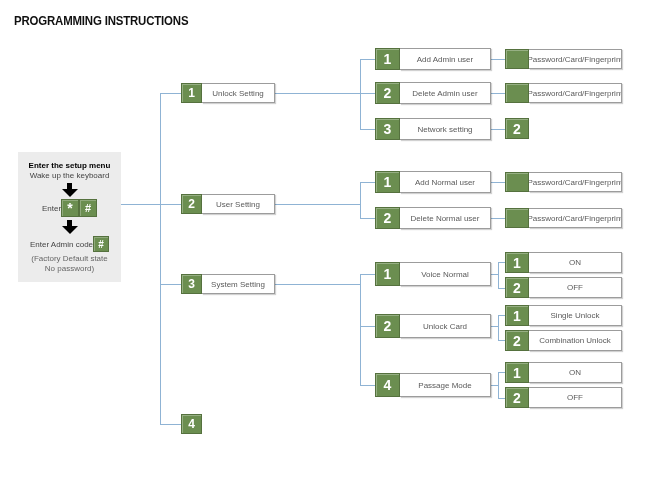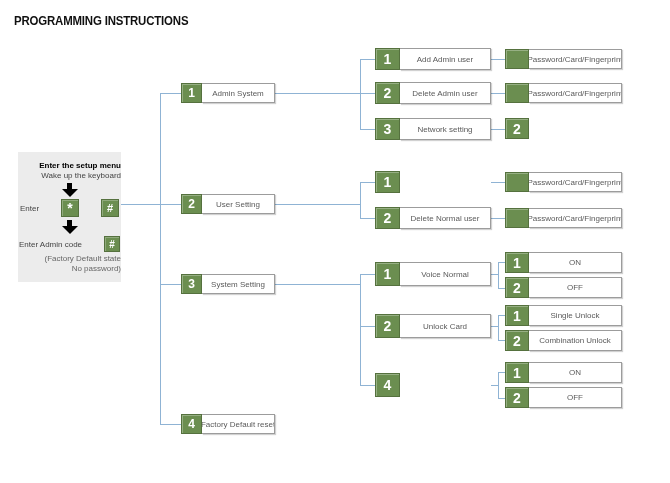--- a/index.html
+++ b/index.html
@@ -12,28 +12,28 @@
     position:absolute;left:14px;top:13px;font-size:13px;font-weight:bold;color:#111;
     letter-spacing:-0.2px;transform:scaleX(0.88);transform-origin:left center;white-space:nowrap;
   }
   
   .hl,.vl{position:absolute;background:#8fb3d4;}
   .hl{height:1px;}
   .vl{width:1px;}
   
   .panel{
     position:absolute;left:18px;top:152px;width:103px;height:130px;background:#ececec;
-    text-align:right;font-size:8px;color:#333;padding-top:9px;box-sizing:border-box;
+    text-align:center;font-size:8px;color:#333;padding-top:9px;box-sizing:border-box;
   }
   .p-bold{font-weight:bold;color:#000;margin-bottom:1px;}
   .p-line{margin-bottom:3px;color:#444;}
   .arrow{width:16px;margin:3px auto 2px auto;}
   .arrow .stem{width:5px;height:6px;background:#000;margin:0 auto;}
   .arrow .head{width:0;height:0;border-left:8px solid transparent;border-right:8px solid transparent;border-top:8px solid #000;margin:0 auto;}
-  .enter-row,.admin-row{display:flex;align-items:center;justify-content:center;gap:22px;margin:2px 0;color:#444;}
+  .enter-row,.admin-row{display:flex;align-items:center;justify-content:center;gap:0;margin:2px 0;color:#444;}
   .key{
     width:16px;height:16px;background:#6b8e50;border:1px solid #55713e;color:#fff;
     display:inline-flex;align-items:center;justify-content:center;font-weight:bold;font-size:11px;
     box-shadow:inset 1px 1px 0 rgba(255,255,255,0.25);
   }
   .key-star{font-size:14px;line-height:10px;}
   .key-sm{width:14px;height:14px;font-size:10px;}
   .footnote{margin-top:0;color:#666;line-height:1.25;}
   
   .node{position:absolute;display:flex;box-sizing:border-box;}
@@ -130,64 +130,65 @@
       <span class="key key-sm">#</span>
     </div>
     <div class="footnote">
       <div>(Factory Default state</div>
       <div>No password)</div>
     </div>
   </div>
 
   <div class="node lvl1 n0">
     <span class="num">1</span>
-    <span class="label">Admin System</span>
+    <span class="label">Unlock Setting</span>
   </div>
   <div class="node lvl1 n1">
     <span class="num">2</span>
     <span class="label">User Setting</span>
   </div>
   <div class="node lvl1 n2">
     <span class="num">3</span>
     <span class="label">System Setting</span>
   </div>
   <div class="node lvl1 n3">
     <span class="num">4</span>
-    <span class="label">Factory Default reset</span>
   </div>
 
   <div class="node lvl2 n4">
     <span class="num">1</span>
     <span class="label">Add Admin user</span>
   </div>
   <div class="node lvl2 n5">
     <span class="num">2</span>
     <span class="label">Delete Admin user</span>
   </div>
   <div class="node lvl2 n6">
     <span class="num">3</span>
     <span class="label">Network setting</span>
   </div>
   <div class="node lvl2 n7">
     <span class="num">1</span>
+    <span class="label">Add Normal user</span>
   </div>
   <div class="node lvl2 n8">
     <span class="num">2</span>
     <span class="label">Delete Normal user</span>
   </div>
   <div class="node lvl2 h24 n9">
     <span class="num">1</span>
     <span class="label">Voice Normal</span>
   </div>
   <div class="node lvl2 h24 n10">
     <span class="num">2</span>
     <span class="label">Unlock Card</span>
   </div>
   <div class="node lvl2 h24 n11">
     <span class="num">4</span>
+    <span class="label">Passage Mode</span>
   </div>
 
   <div class="node lvl3 n12">
     <span class="num"></span>
     <span class="label">Password/Card/Fingerprint</span>
   </div>
   <div class="node lvl3 n13">
     <span class="num"></span>
     <span class="label">Password/Card/Fingerprint</span>
   </div>

